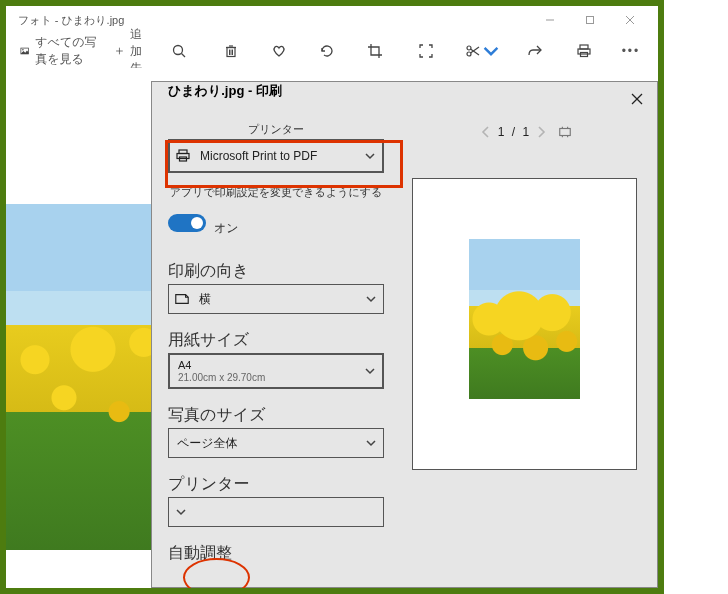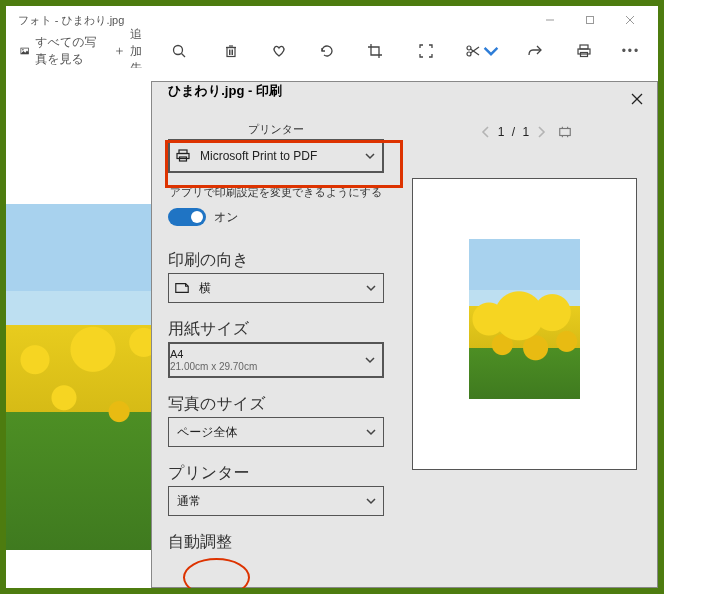--- a/index.html
+++ b/index.html
@@ -60,31 +60,31 @@
   .preview-col { flex:1; position:relative; }
 
   .field-label { font-size:11px; color:#333; margin-top:6px;text-align:center; }
 
   
   .dd { position:relative; height:34px; border:2px solid #555; background:#e6e6e6; display:flex; align-items:center; font-size:12px; box-sizing:border-box; }
   .dd.thin { height:30px; border-width:1.5px; }
   .dd .dd-icon { width:26px; display:flex; align-items:center; justify-content:center; }
   .dd .dd-icon svg { width:16px; height:16px; }
   .dd .dd-text { flex:1; padding-left:4px; color:#222; }
-  .dd .dd-sub { flex:1; padding-left:0; line-height:1.1; }
+  .dd .dd-sub { flex:1; padding-left:8px; line-height:1.1; }
   .dd .dd-sub .l1 { font-size:11px; color:#222; }
   .dd .dd-sub .l2 { font-size:10px; color:#666; }
   .dd .dd-caret { width:24px; display:flex; align-items:center; justify-content:center; color:#444; }
   .dd .dd-caret svg { width:12px; height:12px; }
 
   
   .toggle-row { display:flex; align-items:center; gap:8px; margin-top:6px; }
   .toggle { width:38px; height:18px; border-radius:10px; background:#1f74c4; position:relative; }
   .toggle .knob { width:12px; height:12px; border-radius:50%; background:#fff; position:absolute; right:3px; top:3px; }
-  .toggle-label { font-size:12px; color:#333; }
+  .toggle-label { font-size:12px; color:#333;margin-top:12px; }
 
   .section-label { font-size:16px; color:#333; margin-top:14px; }
 
   
   .orient-icon svg { width:18px; height:14px; }
 
   
   .footer-buttons { display:flex; gap:6px; margin-top:12px; }
   .fbtn { flex:1; height:30px; background:#c8c8c8; border:0; font-size:12px; color:#222; display:flex; align-items:center; justify-content:center; cursor:pointer; }
 
@@ -321,21 +321,20 @@
             <span class="dd-text" style="padding-left:8px;font-family:Liberation Serif, serif;">ページ全体</span>
             <span class="dd-caret">
               <svg viewBox="0 0 12 12">
                   <polyline points="2,4 6,8 10,4" fill="none" stroke="#444" stroke-width="1.5"></polyline>
                 </svg>
             </span>
           </div>
 
           <div class="section-label">プリンター</div>
           <div class="dd thin">
-            <span class="dd-text" style="padding-left:8px;">通常</span>
             <span class="dd-caret">
               <svg viewBox="0 0 12 12">
                   <polyline points="2,4 6,8 10,4" fill="none" stroke="#444" stroke-width="1.5"></polyline>
                 </svg>
             </span>
           </div>
 
           <div class="section-label">自動調整</div>
 
         </div>

